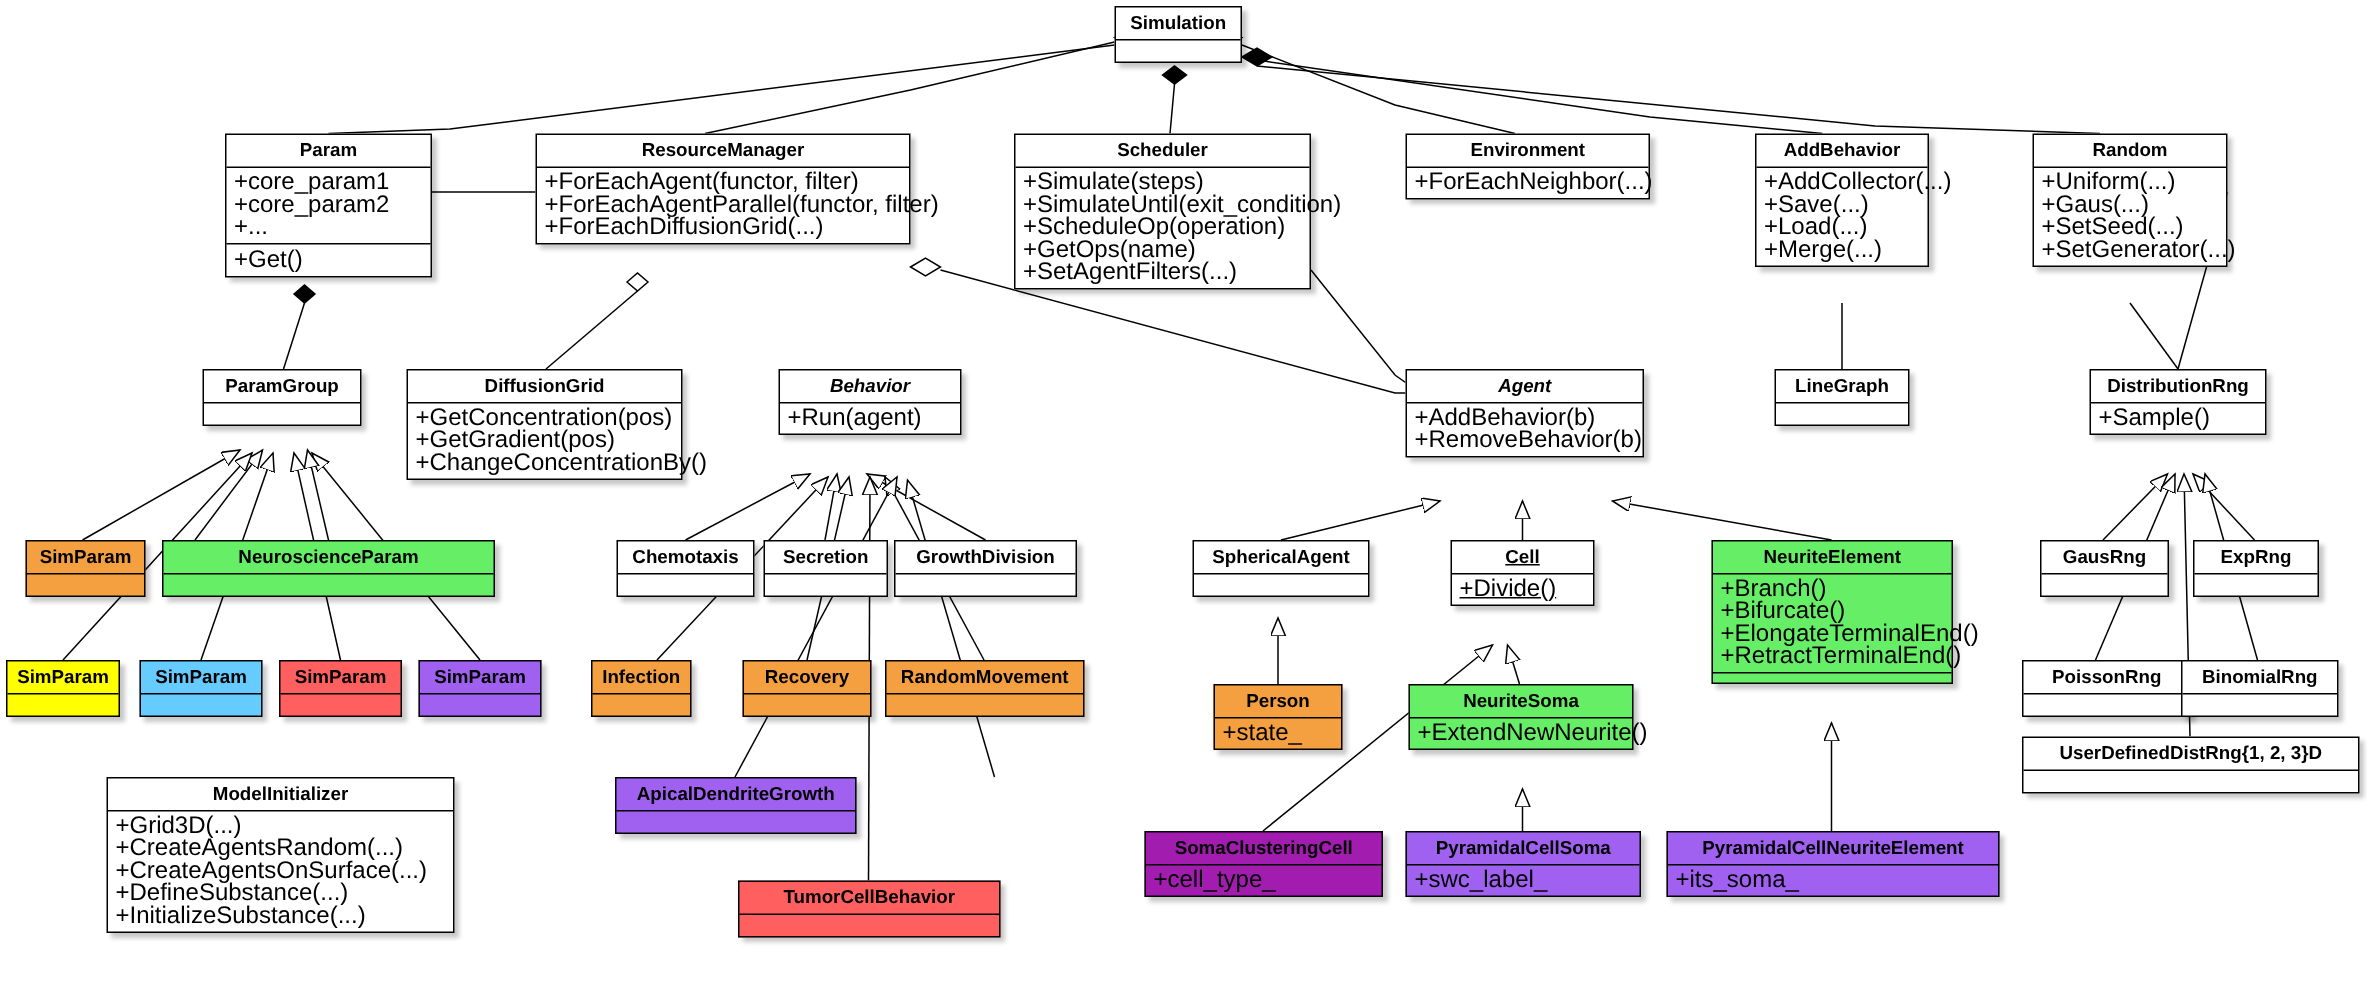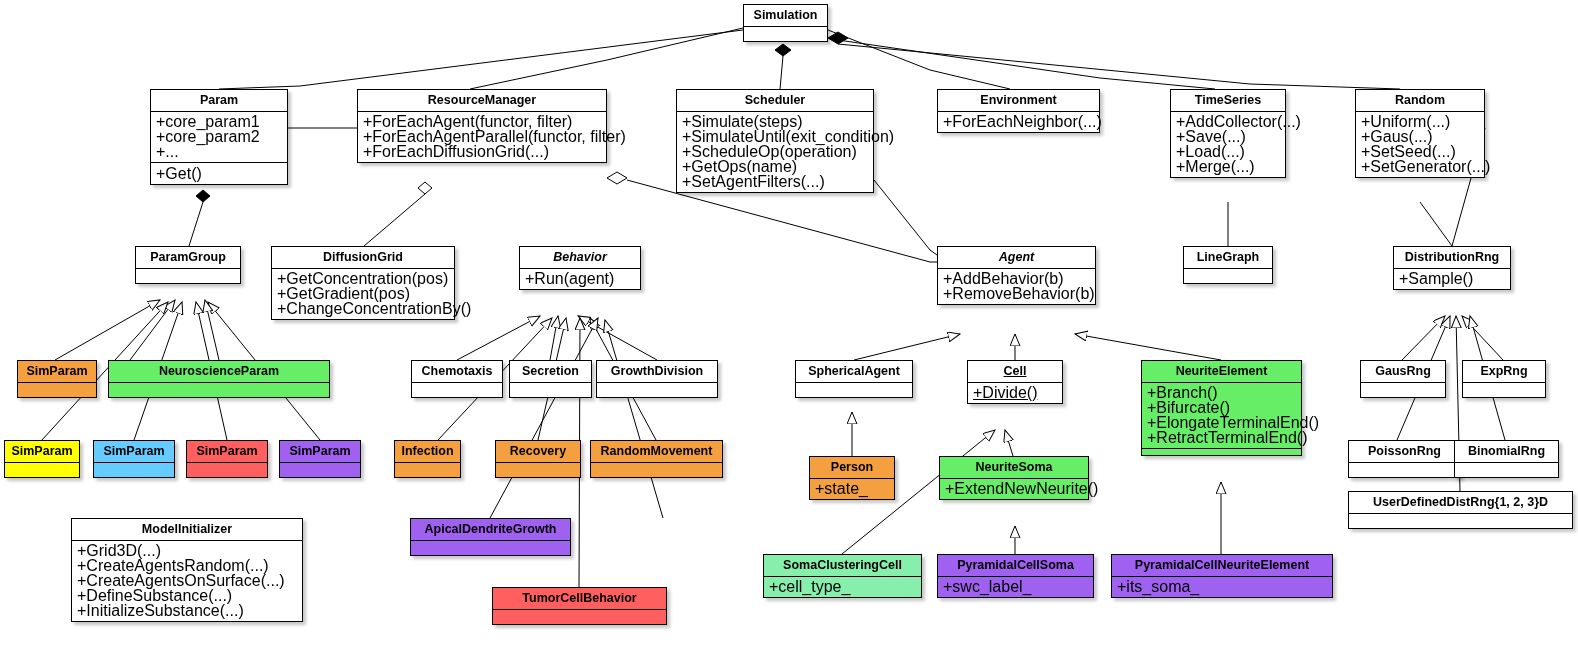--- a/index.html
+++ b/index.html
@@ -139,21 +139,21 @@
       </div>
     </div>
     <div class="box" style="left: 937px; top: 89px; width: 163px; background: rgb(255, 255, 255);">
       <div class="title">Environment</div>
       <div class="sep"></div>
       <div class="attrs">
         <div>+ForEachNeighbor(...)</div>
       </div>
     </div>
     <div class="box" style="left: 1170px; top: 89px; width: 116px; background: rgb(255, 255, 255);">
-      <div class="title">TimeSeries</div>
+      <div class="title">AddBehavior</div>
       <div class="sep"></div>
       <div class="attrs">
         <div>+AddCollector(...)</div>
         <div>+Save(...)</div>
         <div>+Load(...)</div>
         <div>+Merge(...)</div>
       </div>
     </div>
     <div class="box" style="left: 1355px; top: 89px; width: 130px; background: rgb(255, 255, 255);">
       <div class="title">Random</div>
@@ -337,21 +337,21 @@
     <div class="box" style="left: 410px; top: 518px; width: 161px; background: rgb(160, 96, 240);">
       <div class="title">ApicalDendriteGrowth</div>
       <div class="sep"></div>
       <div class="attrs empty"></div>
     </div>
     <div class="box" style="left: 492px; top: 587px; width: 175px; background: rgb(255, 95, 95);">
       <div class="title">TumorCellBehavior</div>
       <div class="sep"></div>
       <div class="attrs empty"></div>
     </div>
-    <div class="box" style="left: 763px; top: 554px; width: 159px; background: #86efac;">
+    <div class="box" style="left: 763px; top: 554px; width: 159px; background: #a21caf;">
       <div class="title">SomaClusteringCell</div>
       <div class="sep"></div>
       <div class="attrs">
         <div>+cell_type_</div>
       </div>
     </div>
     <div class="box" style="left: 937px; top: 554px; width: 157px; background: rgb(160, 96, 240);">
       <div class="title">PyramidalCellSoma</div>
       <div class="sep"></div>
       <div class="attrs">

